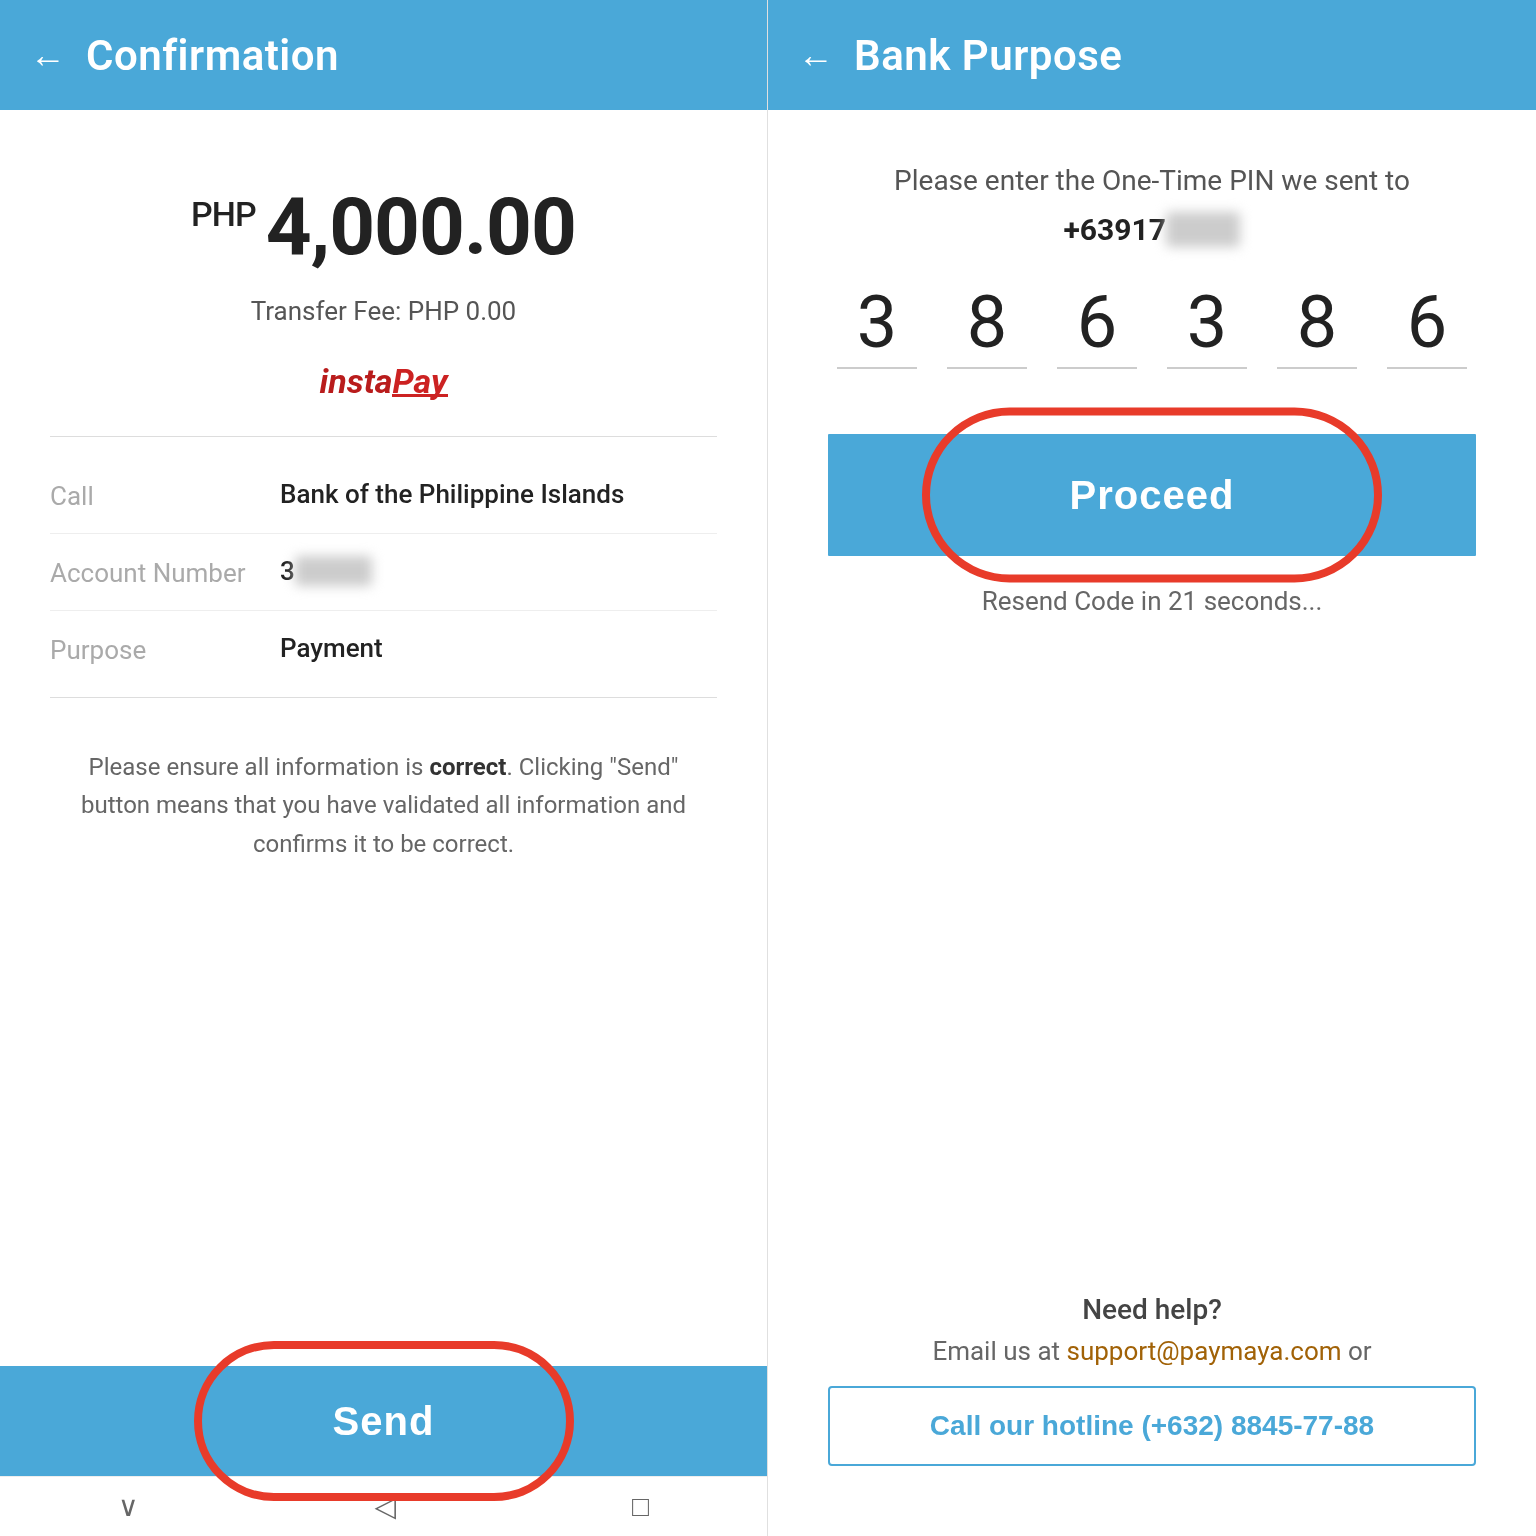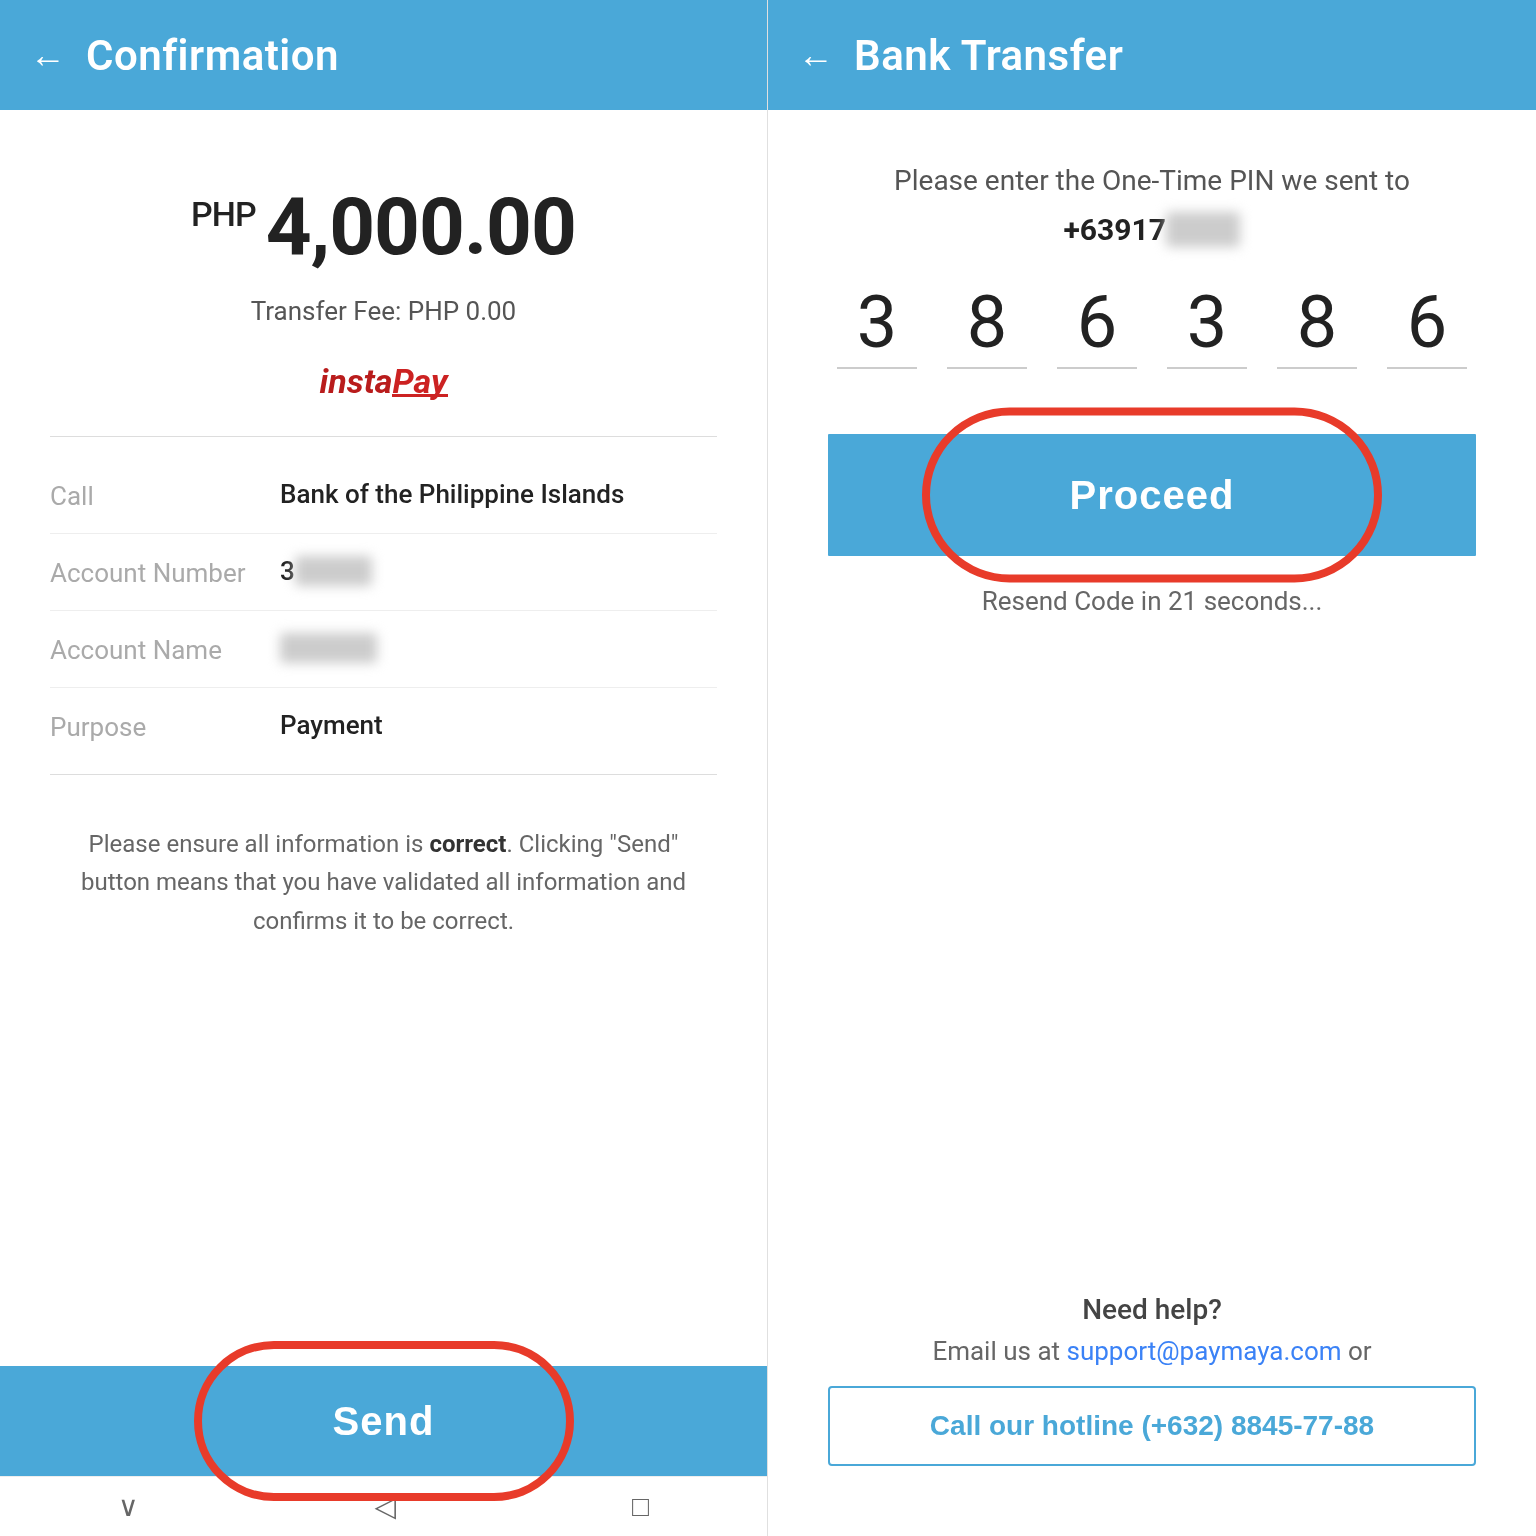--- a/index.html
+++ b/index.html
@@ -297,21 +297,21 @@
       color: #444;
       margin-bottom: 10px;
       font-weight: 500;
     }
     .email-text {
       font-size: 26px;
       color: #666;
       margin-bottom: 20px;
     }
     .email-link {
-      color: #3b82f6;
+      color: #a16207;
       text-align: center;
     }
     .hotline-button {
       display: block;
       width: 100%;
       padding: 22px;
       border: 2px solid #4aa8d8;
       background: #fff;
       color: #4aa8d8;
       font-size: 28px;
@@ -352,26 +352,20 @@
         <span class="info-label">Call</span>
         <span class="info-value">Bank of the Philippine Islands</span>
       </div>
       <div class="info-row">
         <span class="info-label">Account Number</span>
         <span class="info-value">
           <span>3</span><span class="blurred-text">&nbsp;&nbsp;&nbsp;&nbsp;&nbsp;&nbsp;&nbsp;&nbsp;&nbsp;&nbsp;&nbsp;&nbsp;</span>
         </span>
       </div>
       <div class="info-row">
-        <span class="info-label">Account Name</span>
-        <span class="info-value">
-          <span class="blurred-text">&nbsp;&nbsp;&nbsp;&nbsp;&nbsp;&nbsp;&nbsp;&nbsp;&nbsp;&nbsp;&nbsp;&nbsp;&nbsp;&nbsp;&nbsp;</span>
-        </span>
-      </div>
-      <div class="info-row">
         <span class="info-label">Purpose</span>
         <span class="info-value">Payment</span>
       </div>
     </div>
 
     <hr class="divider">
 
     <div class="disclaimer">
       <span>Please ensure all information is </span><strong>correct</strong><span>. Clicking "Send" button means that you have validated all information and confirms it to be correct.</span>
     </div>
@@ -386,21 +380,21 @@
     <span class="nav-icon">∨</span>
     <span class="nav-icon">◁</span>
     <span class="nav-icon">□</span>
   </div>
 </div>
 
 <div class="right-panel">
 
   <div class="header">
     <span class="header-back-arrow">←</span>
-    <span class="header-title">Bank Transfer</span>
+    <span class="header-title">Bank Purpose</span>
   </div>
 
   <div class="right-content">
 
     <div class="otp-instruction">Please enter the One-Time PIN we sent to</div>
     <div class="otp-phone">
       <span>+63917</span><span class="blurred-text">&nbsp;&nbsp;&nbsp;&nbsp;&nbsp;&nbsp;&nbsp;&nbsp;&nbsp;&nbsp;</span>
     </div>
 
     <div class="otp-digits-container">

